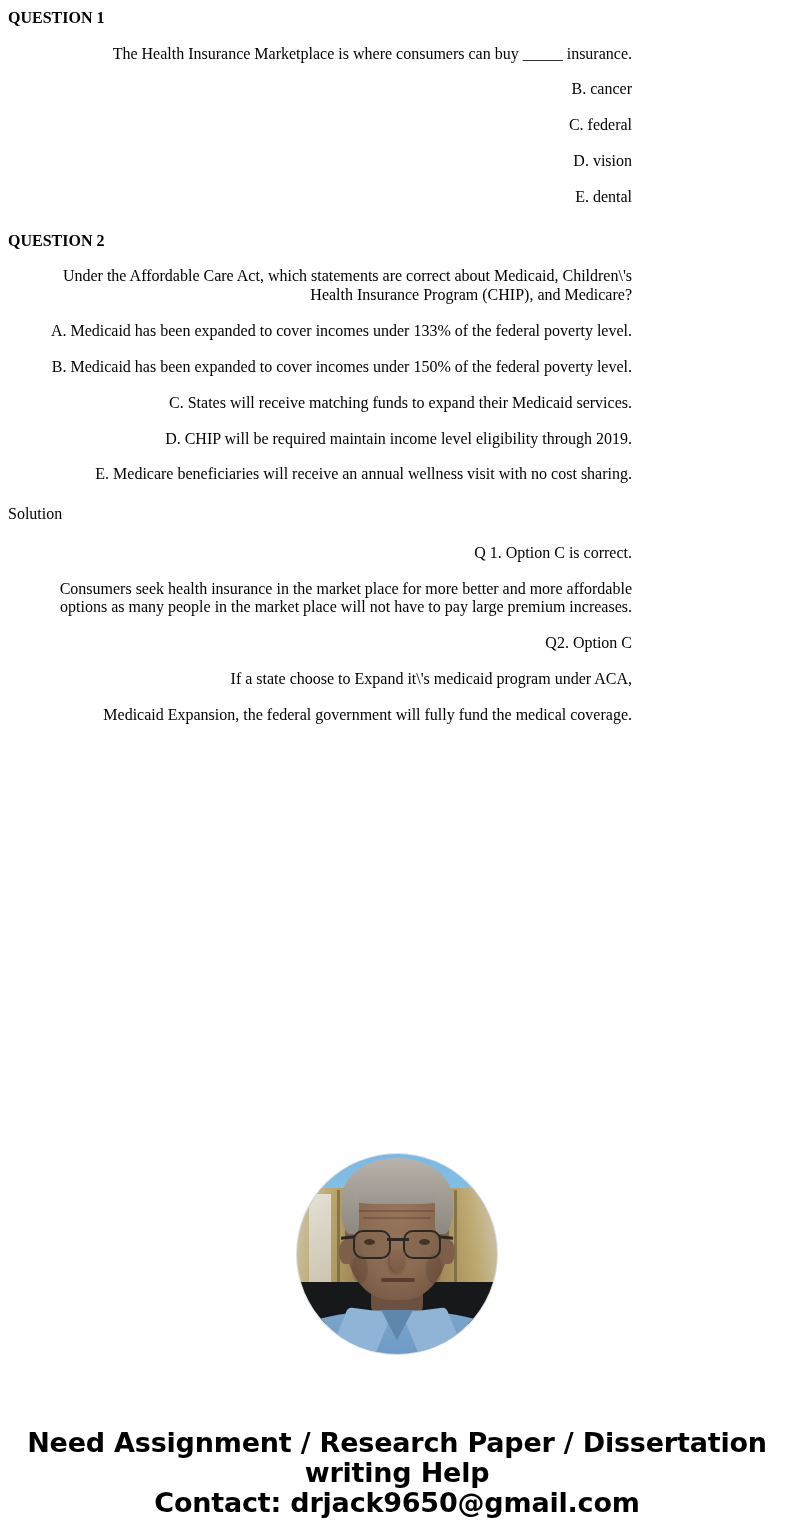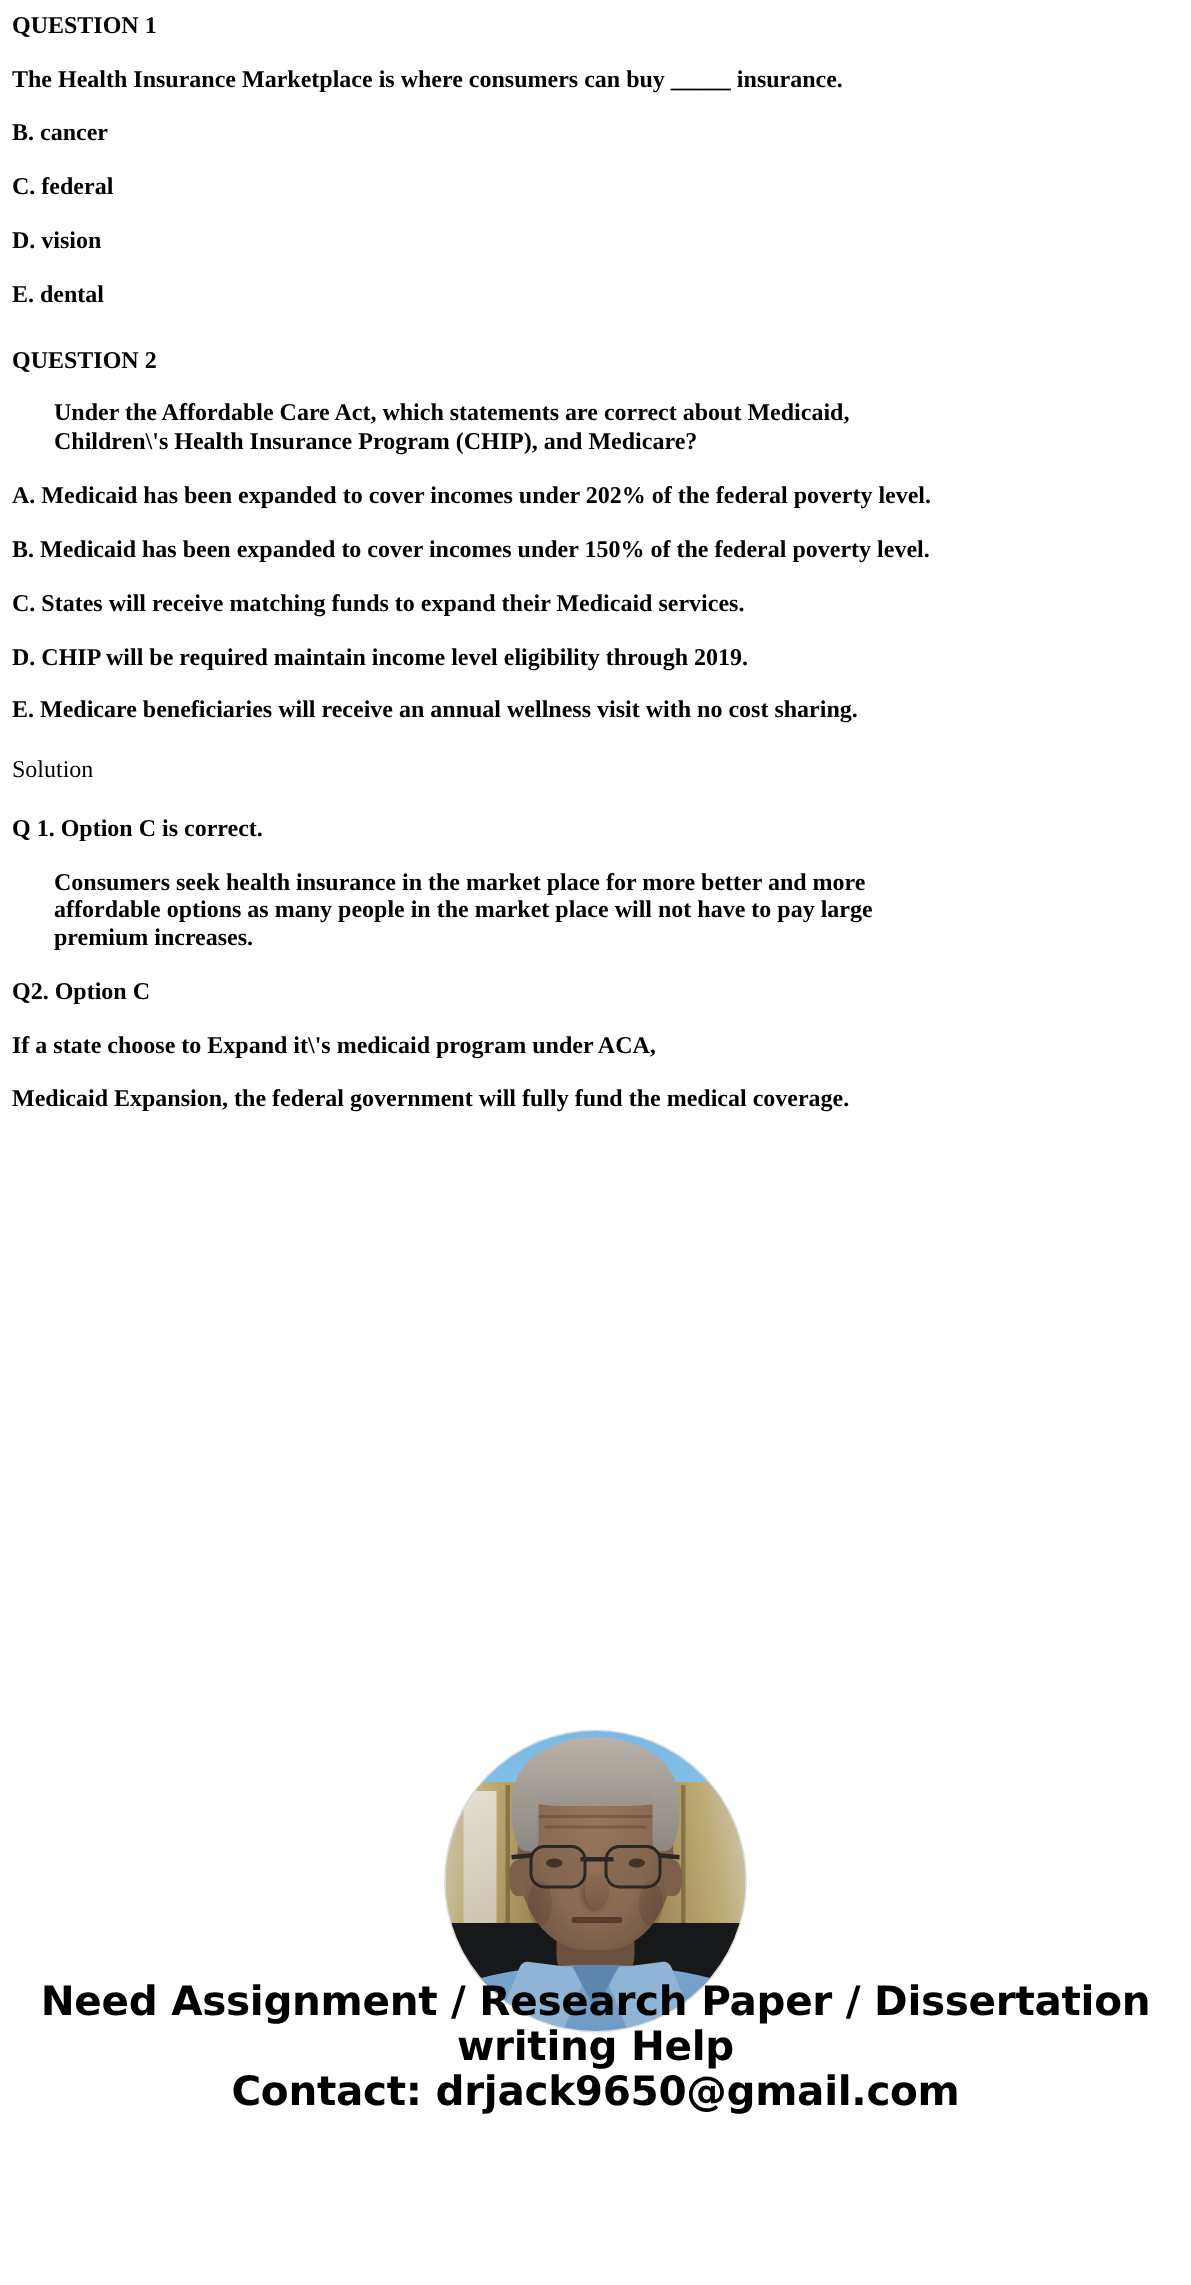--- a/index.html
+++ b/index.html
@@ -28,23 +28,24 @@
     font-size: 16px;
     font-weight: bold;
     line-height: 1.16;
     margin: 0 0 17px 0;
     padding-top: 8px;
   }
   .q-head.first { padding-top: 9px; }
 
   p.body-line {
     font-size: 16px;
-    font-weight: bold;
+    font-weight: normal;
     line-height: 1.18;
     margin: 0 0 17px 0;
+    text-align: right;
   }
   p.body-line.wrap2 {
     line-height: 1.17;
     margin-bottom: 17px;
     margin-left: 28px;
   }
 
   h3.solution-head {
     font-size: 16px;
     font-weight: normal;
@@ -224,21 +225,21 @@
   .av-ear-r {
     right: 42px; top: 86px; width: 12px; height: 24px;
     background: #7d5f4a;
     border-radius: 20% 50% 50% 20%;
   }
 
   
   .footer {
     position: absolute;
     left: 0;
-    top: 1320px;
+    top: 1428px;
     width: 794px;
     text-align: center;
     font-family: "DejaVu Sans", "Liberation Sans", sans-serif;
     font-weight: bold;
     font-size: 27px;
     line-height: 30px;
     letter-spacing: -0.2px;
     color: #000000;
   }
   .footer .line { display: block; }
@@ -250,21 +251,21 @@
 
   <div class="q-head first">QUESTION 1</div>
   <p class="body-line">The Health Insurance Marketplace is where consumers can buy _____ insurance.</p>
   <p class="body-line">B. cancer</p>
   <p class="body-line">C. federal</p>
   <p class="body-line">D. vision</p>
   <p class="body-line">E. dental</p>
 
   <div class="q-head">QUESTION 2</div>
   <p class="body-line wrap2">Under the Affordable Care Act, which statements are correct about Medicaid, Children\'s Health Insurance Program (CHIP), and Medicare?</p>
-  <p class="body-line">A. Medicaid has been expanded to cover incomes under 202% of the federal poverty level.</p>
+  <p class="body-line">A. Medicaid has been expanded to cover incomes under 133% of the federal poverty level.</p>
   <p class="body-line">B. Medicaid has been expanded to cover incomes under 150% of the federal poverty level.</p>
   <p class="body-line">C. States will receive matching funds to expand their Medicaid services.</p>
   <p class="body-line">D. CHIP will be required maintain income level eligibility through 2019.</p>
   <p class="body-line">E. Medicare beneficiaries will receive an annual wellness visit with no cost sharing.</p>
 
   <h3 class="solution-head">Solution</h3>
   <p class="body-line">Q 1. Option C is correct.</p>
   <p class="body-line wrap2">Consumers seek health insurance in the market place for more better and more affordable options as many people in the market place will not have to pay large premium increases.</p>
   <p class="body-line">Q2. Option C</p>
   <p class="body-line">If a state choose to Expand it\'s medicaid program under ACA,</p>

